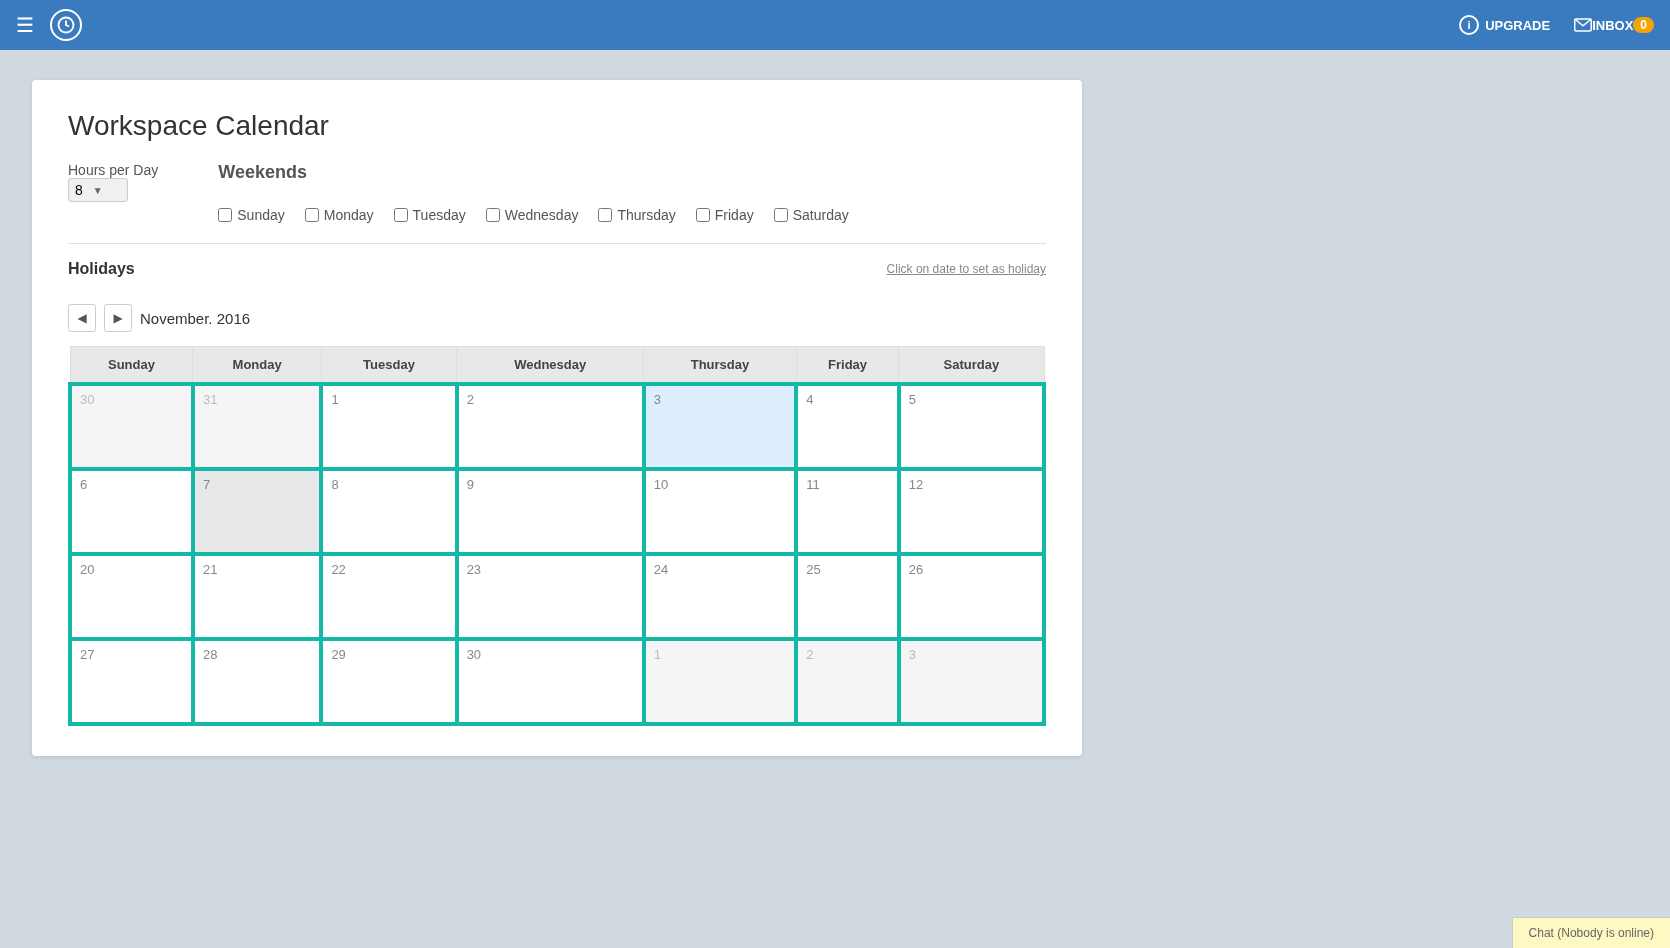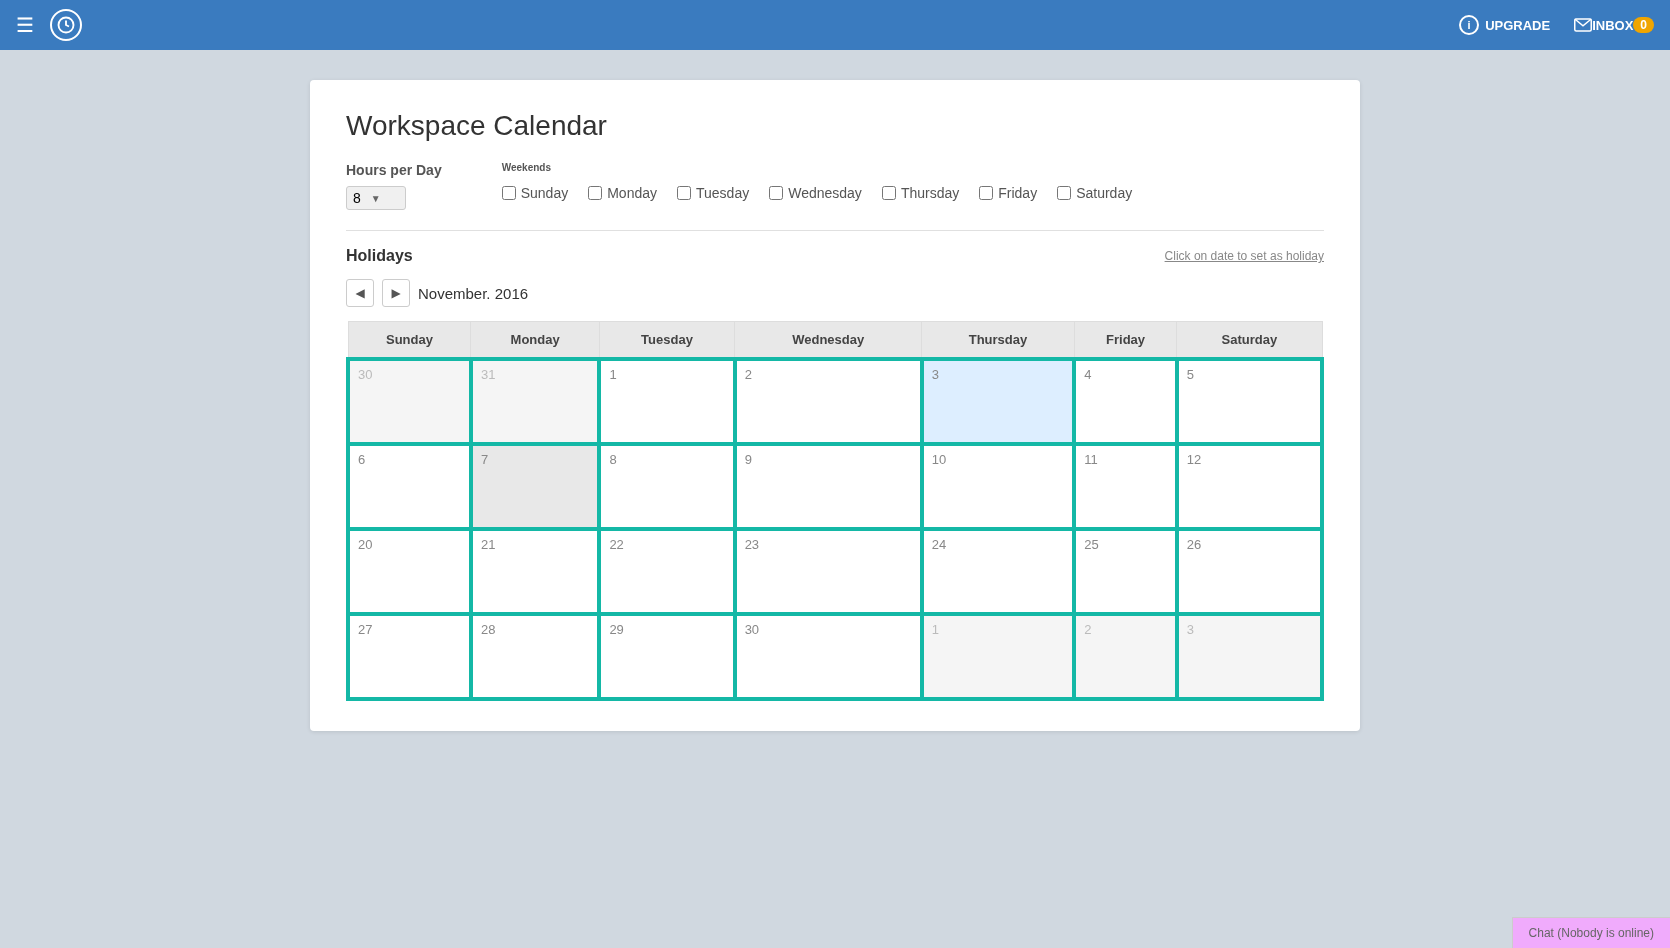--- a/index.html
+++ b/index.html
@@ -90,21 +90,20 @@
       padding: 1px 7px;
       font-size: 12px;
       font-weight: bold;
     }
 
     
     .main-content {
       flex: 1;
       display: flex;
       align-items: flex-start;
-      justify-content: center;
       padding: 30px 32px;
       border-radius: 17px;
     }
     .card {
       background: white;
       border-radius: 4px;
       padding: 30px 36px;
       width: 1050px;
       max-width: 100%;
       box-shadow: 0 1px 4px rgba(0,0,0,0.1);
@@ -119,22 +118,21 @@
     
     .settings-row {
       display: flex;
       gap: 60px;
       margin-bottom: 20px;
     }
     .settings-section label {
       display: block;
       font-size: 14px;
       color: #555;
-      font-weight: bold;
-      margin-bottom: 8px;
+      font-weight: normal;
     }
     .hours-select {
       display: flex;
       align-items: center;
       gap: 4px;
     }
     .hours-dropdown {
       background: #f0f0f0;
       border: 1px solid #ccc;
       border-radius: 3px;
@@ -147,24 +145,24 @@
       min-width: 60px;
     }
     .hours-dropdown .arrow {
       font-size: 10px;
       color: #666;
     }
 
     
     .weekends-section label {
       display: block;
-      font-size: 10px;
+      font-size: 18px;
       color: #555;
       font-weight: bold;
-      margin-bottom: 12px;
+      margin-bottom: 24px;
     }
     .weekday-list {
       display: flex;
       gap: 20px;
       align-items: center;
     }
     .weekday-item {
       display: flex;
       align-items: center;
       gap: 5px;
@@ -182,21 +180,21 @@
       border: none;
       border-top: 1px solid #e0e0e0;
       margin: 16px 0;
     }
 
     
     .holidays-header {
       display: flex;
       align-items: center;
       justify-content: space-between;
-      margin-bottom: 14px;
+      margin-bottom: 26px;
     }
     .holidays-title {
       font-size: 16px;
       font-weight: bold;
       color: #333;
     }
     .holiday-hint {
       font-size: 12px;
       color: #888;
       text-decoration: underline;
@@ -262,21 +260,21 @@
     }
     .calendar-table td.grayed-out {
       background: #e8e8e8;
     }
 
     
     .chat-bar {
       position: fixed;
       bottom: 0;
       right: 0;
-      background: #f0abfc;
+      background: #fef9c3;
       border: 1px solid #ccc;
       border-bottom: none;
       border-right: none;
       padding: 8px 16px;
       font-size: 12px;
       color: #666;
       cursor: pointer;
     }
   </style>
 </head>

